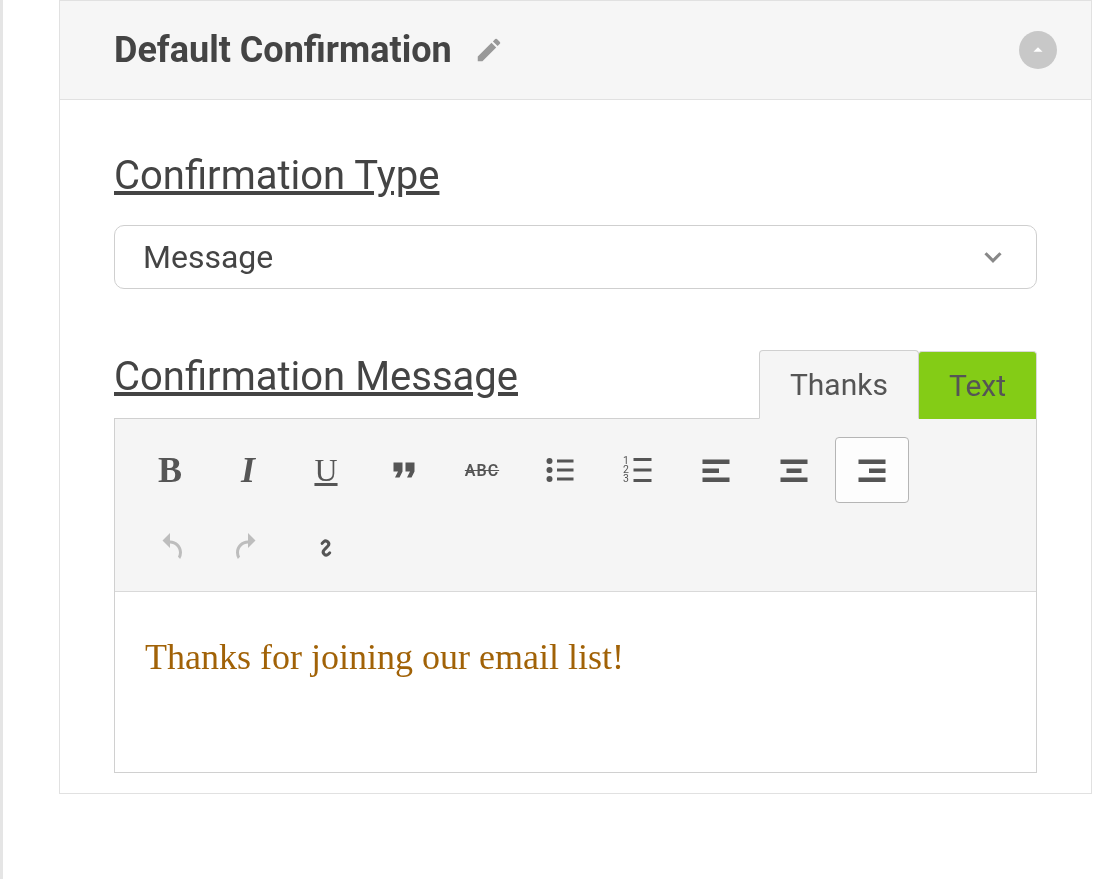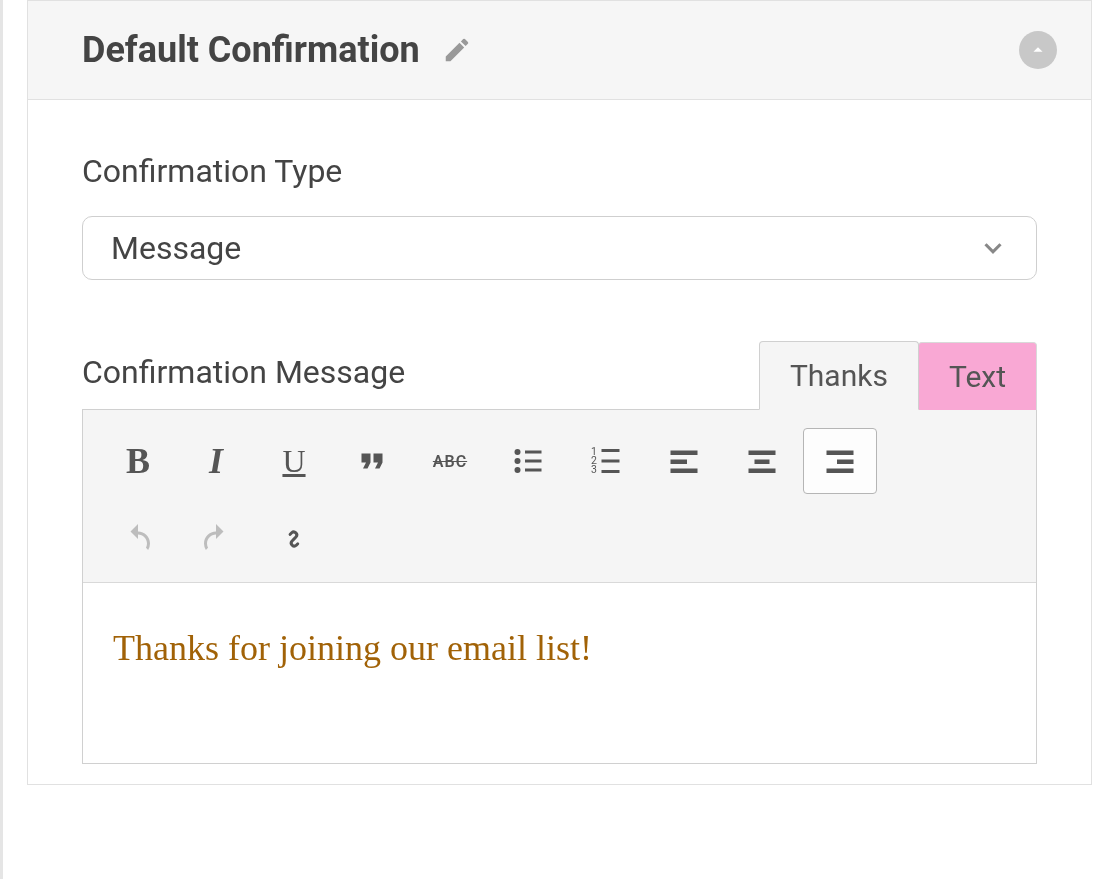--- a/index.html
+++ b/index.html
@@ -5,20 +5,21 @@
   * { box-sizing: border-box; }
   html, body {
     margin: 0; padding: 0;
     font-family: -apple-system, BlinkMacSystemFont, "Segoe UI", Roboto, "Helvetica Neue", Arial, sans-serif;
     background: #ffffff;
     color: #444;
   }
   .outer {
     border-left: 3px solid #e5e5e5;
     min-height: 879px;
+    padding-left: 32px;
   }
   .panel {
     margin: 0 24px 0 24px;
   }
   .panel-header {
     background: #f6f6f6;
     border: 1px solid #e1e1e1;
     padding: 28px 34px 28px 54px;
     display: flex;
     align-items: center;
@@ -51,25 +52,26 @@
   }
   .collapse-btn svg { width: 22px; height: 22px; fill: #fff; }
 
   .panel-body {
     border: 1px solid #e1e1e1;
     border-top: none;
     padding: 52px 54px 20px 54px;
   }
 
   .field-label {
-    font-size: 32px;
+    font-size: 40px;
     font-weight: 400;
     color: #444;
     margin: 0 0 26px 0;
     display: block;
+    text-decoration: underline;
   }
 
   .select-wrap {
     position: relative;
     border: 1px solid #cfcfcf;
     border-radius: 10px;
     height: 64px;
     display: flex;
     align-items: center;
     padding: 0 28px;
@@ -98,21 +100,21 @@
   }
   .msg-header-row .field-label { flex: 1; margin-bottom: 18px; }
 
   .tabs {
     display: flex;
     gap: 0;
     align-items: flex-end;
   }
   .tab {
     border: 1px solid #d9d9d9;
-    background: #f9a8d4;
+    background: #84cc16;
     padding: 16px 30px 16px 30px;
     font-size: 30px;
     color: #555;
     cursor: pointer;
     position: relative;
     bottom: -1px;
     border-bottom: none;
     border-radius: 4px 4px 0 0;
   }
   .tab.active {

